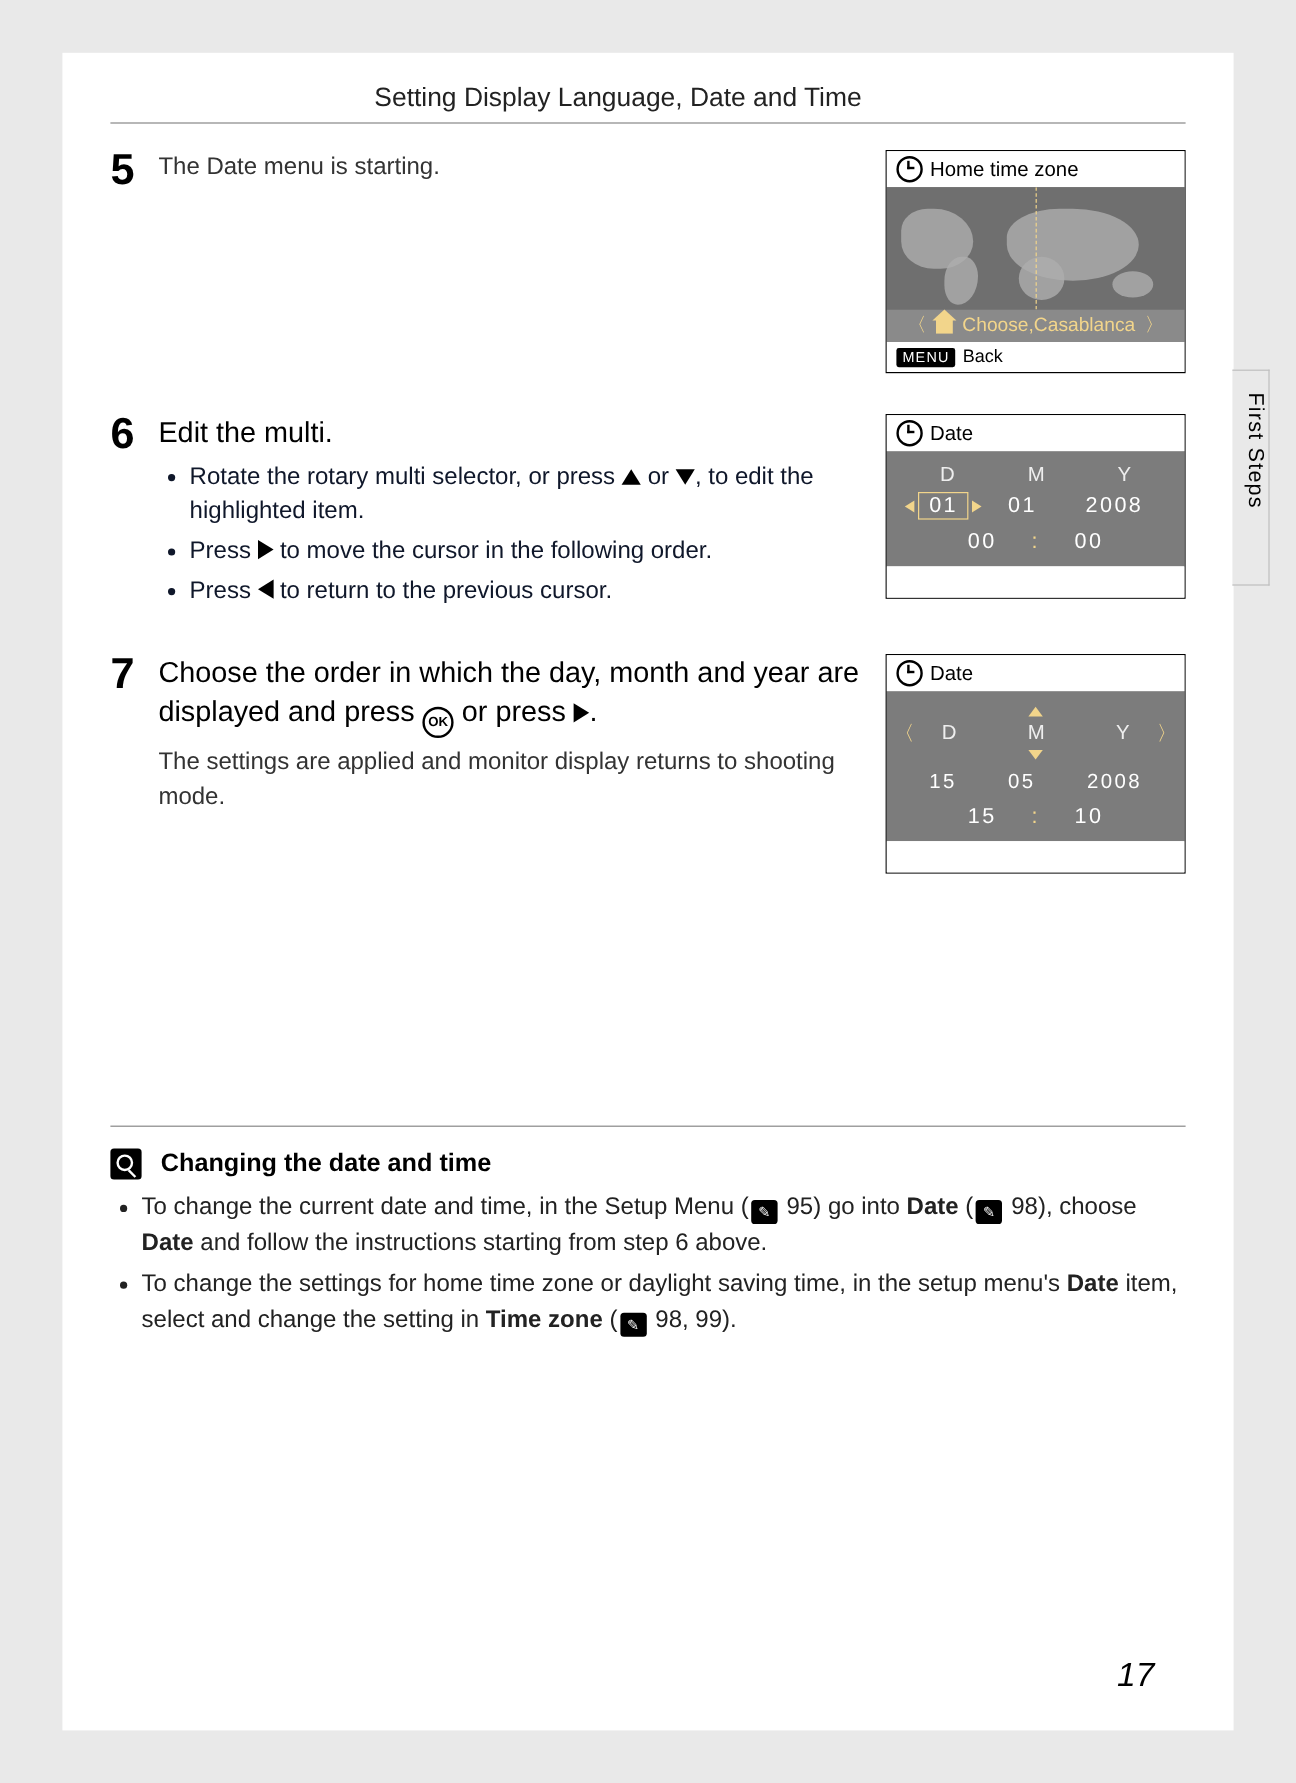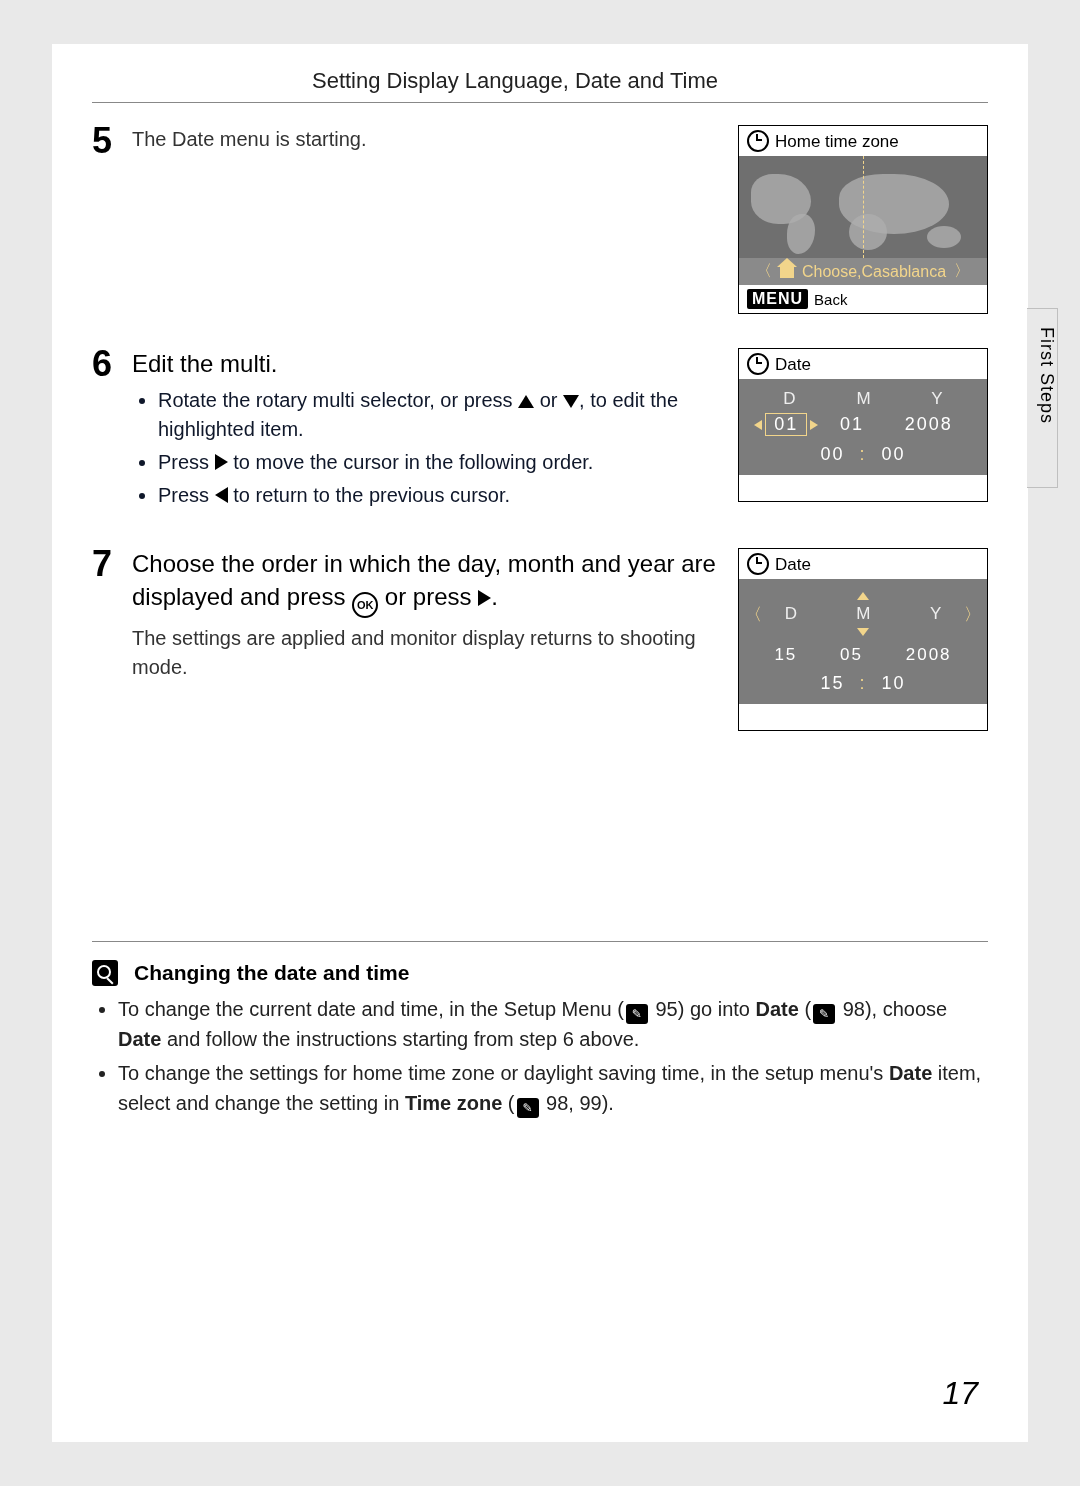--- a/index.html
+++ b/index.html
@@ -66,38 +66,38 @@
     background:#8a8a8a;color:#f2d58b;
     font-size:16px;text-align:center;
     padding:3px 0;display:flex;align-items:center;justify-content:center;gap:8px;
   }
   .tz-bar .chev{color:#f2d58b;font-size:16px}
   .s-foot{
     background:#fff;color:#000;font-size:15px;
     padding:4px 8px;display:flex;align-items:center;gap:6px;
   }
   .menu-chip{
-    background:#000;color:#fff;font-size:16px;
-    padding:1px 5px;border-radius:2px;letter-spacing:1px;font-weight:700;
+    background:#000;color:#fff;font-size:12px;
+    padding:1px 5px;border-radius:2px;letter-spacing:1px;font-weight:400;
   }
 
   .date-body{padding:10px 0 10px 0}
   .dmy{display:flex;justify-content:space-around;font-size:17px;color:#eee;padding:0 14px}
   .valrow{display:flex;justify-content:space-around;align-items:center;padding:4px 14px;font-size:18px;letter-spacing:2px;color:#fff}
   .valrow .cur{
     border:1.5px solid #f2d58b;padding:0 8px;position:relative;margin:0 -8px;
   }
   .valrow .cur::before,.valrow .cur::after{
     content:"";position:absolute;top:50%;width:0;height:0;
     border-top:5px solid transparent;border-bottom:5px solid transparent;
     margin-top:-5px;
   }
   .valrow .cur::before{left:-12px;border-right:8px solid #f2d58b}
   .valrow .cur::after{right:-12px;border-left:8px solid #f2d58b}
-  .timerow{display:flex;justify-content:center;gap:15px;align-items:center;font-size:18px;letter-spacing:2px;color:#fff;padding-top:4px}
+  .timerow{display:flex;justify-content:center;gap:29px;align-items:center;font-size:18px;letter-spacing:2px;color:#fff;padding-top:4px}
   .blank-foot{height:26px;background:#fff}
   
   .selrow{display:flex;justify-content:space-around;align-items:center;font-size:17px;color:#eee;padding:0 16px;position:relative;height:26px}
   .selwrap{position:relative}
   .selwrap::before{content:"";position:absolute;left:50%;top:-12px;margin-left:-6px;border-left:6px solid transparent;border-right:6px solid transparent;border-bottom:8px solid #f2d58b}
   .selwrap::after{content:"";position:absolute;left:50%;bottom:-12px;margin-left:-6px;border-left:6px solid transparent;border-right:6px solid transparent;border-top:8px solid #f2d58b}
   .outer-chev-l{position:absolute;left:6px;color:#f2d58b}
   .outer-chev-r{position:absolute;right:6px;color:#f2d58b}
 
   .note{
@@ -111,21 +111,21 @@
   .note ul{margin:4px 0 0 0;padding-left:26px}
   .note li{font-size:20px;line-height:1.5;color:#222;margin-bottom:4px}
   .bi{display:inline-flex;align-items:center;justify-content:center;width:22px;height:20px;background:#000;color:#fff;border-radius:3px;font-size:12px;vertical-align:-2px;margin:0 2px}
   .ok{display:inline-flex;width:22px;height:22px;border:2px solid #000;border-radius:50%;align-items:center;justify-content:center;font-size:11px;font-weight:700;vertical-align:-4px}
   .tri{display:inline-block;width:0;height:0;vertical-align:-1px}
   .tri.up{border-left:8px solid transparent;border-right:8px solid transparent;border-bottom:13px solid #000}
   .tri.down{border-left:8px solid transparent;border-right:8px solid transparent;border-top:13px solid #000}
   .tri.right{border-top:8px solid transparent;border-bottom:8px solid transparent;border-left:13px solid #000}
   .tri.left{border-top:8px solid transparent;border-bottom:8px solid transparent;border-right:13px solid #000}
   
-  .pagenum{position:absolute;right:50px;bottom:30px;font-size:32px;font-style:italic}
+  .pagenum{position:absolute;right:66px;bottom:30px;font-size:28px;font-style:italic}
   
   .clock-ico{display:inline-flex;width:18px;height:18px;border:2px solid #000;border-radius:50%;position:relative;vertical-align:-3px}
   .clock-ico::before{content:"";position:absolute;left:7px;top:2px;width:2px;height:7px;background:#000}
   .clock-ico::after{content:"";position:absolute;left:7px;top:7px;width:6px;height:2px;background:#000}
   .home-ico{display:inline-block;width:14px;height:12px;background:#f2d58b;position:relative;vertical-align:-1px}
   .home-ico::before{content:"";position:absolute;left:-3px;top:-8px;border-left:10px solid transparent;border-right:10px solid transparent;border-bottom:9px solid #f2d58b}
 
   
   .land{position:absolute;background:#aeaeae;opacity:0.8}
 </style>

